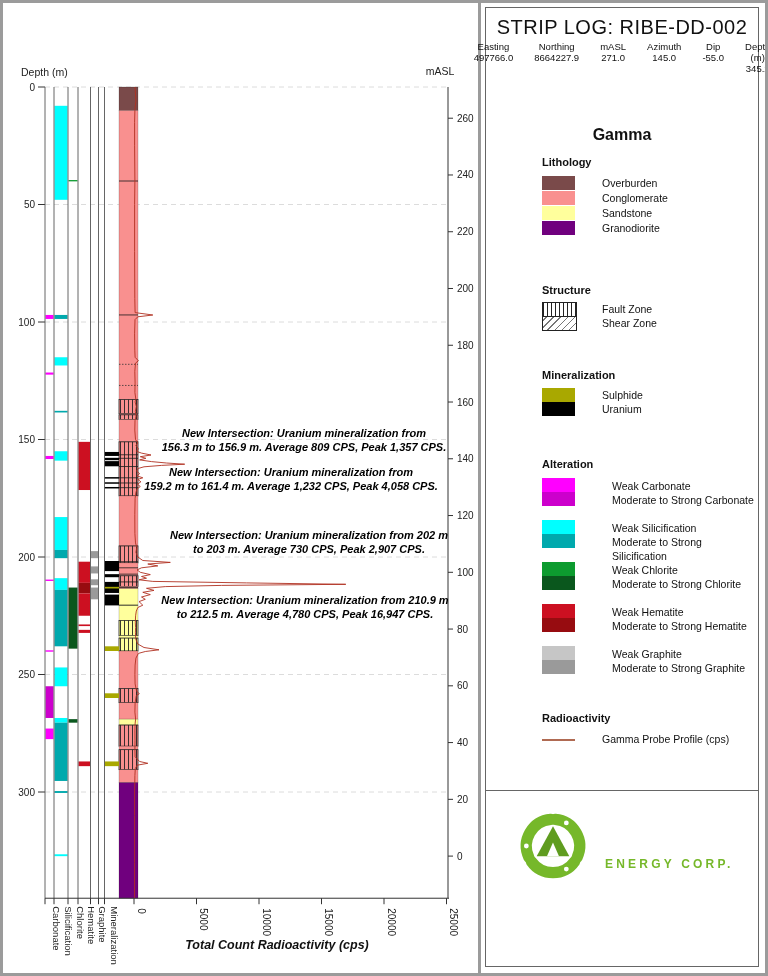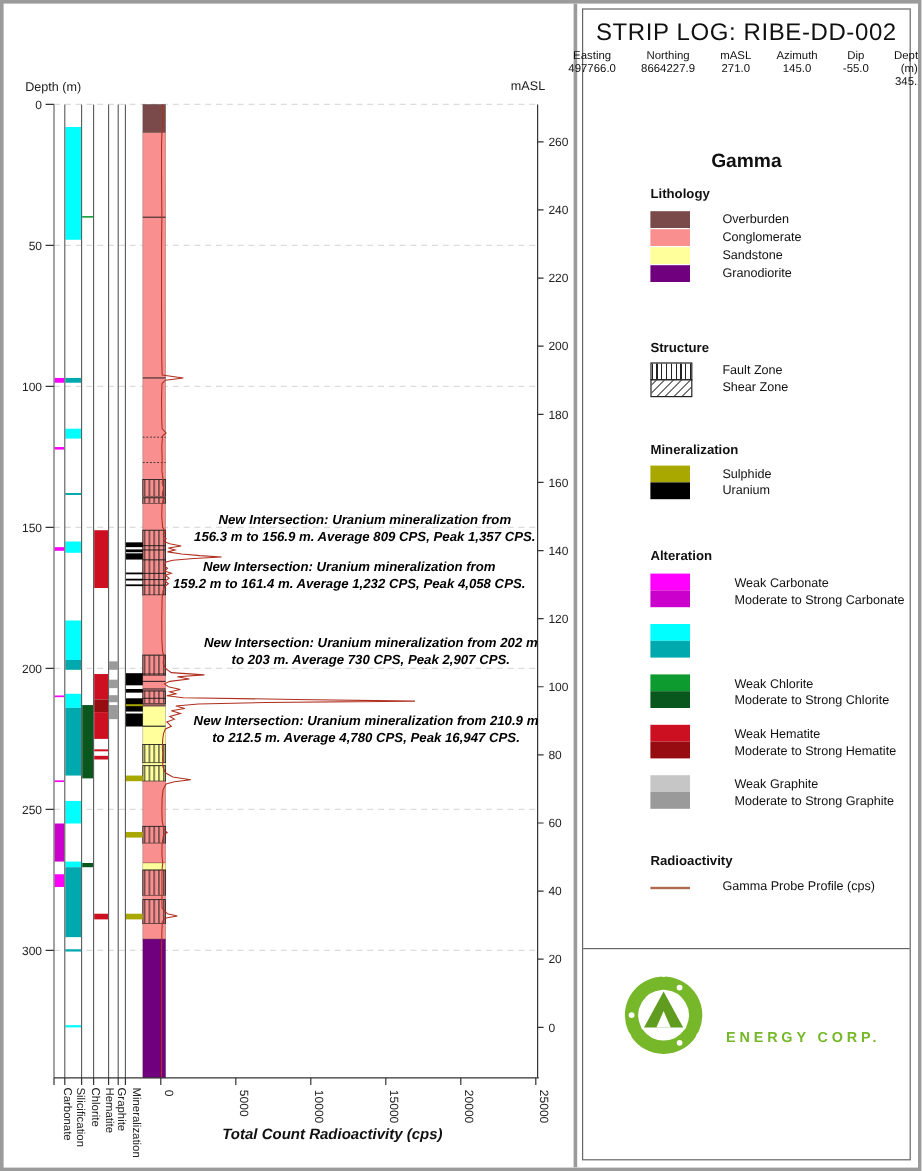--- a/index.html
+++ b/index.html
@@ -299,20 +299,24 @@
 
     <div class="sw" style="top: 470px; height: 14px; background: rgb(255, 0, 255);"></div>
     <div class="sw" style="top: 484px; height: 14px; background: rgb(204, 0, 204);"></div>
     <div class="pair-lbl" style="top:471px">
         <div>Weak Carbonate</div>
         <div>Moderate to Strong Carbonate</div>
       </div>
 
     <div class="sw" style="top: 512px; height: 14px; background: rgb(0, 255, 255);"></div>
     <div class="sw" style="top: 526px; height: 14px; background: rgb(0, 169, 173);"></div>
+    <div class="pair-lbl" style="top:513px">
+        <div>Weak Silicification</div>
+        <div>Moderate to Strong Silicification</div>
+      </div>
 
     <div class="sw" style="top: 554px; height: 14px; background: rgb(13, 155, 47);"></div>
     <div class="sw" style="top: 568px; height: 14px; background: rgb(10, 87, 29);"></div>
     <div class="pair-lbl" style="top:555px">
         <div>Weak Chlorite</div>
         <div>Moderate to Strong Chlorite</div>
       </div>
 
     <div class="sw" style="top: 596px; height: 14px; background: rgb(204, 16, 33);"></div>
     <div class="sw" style="top: 610px; height: 14px; background: rgb(151, 12, 16);"></div>

